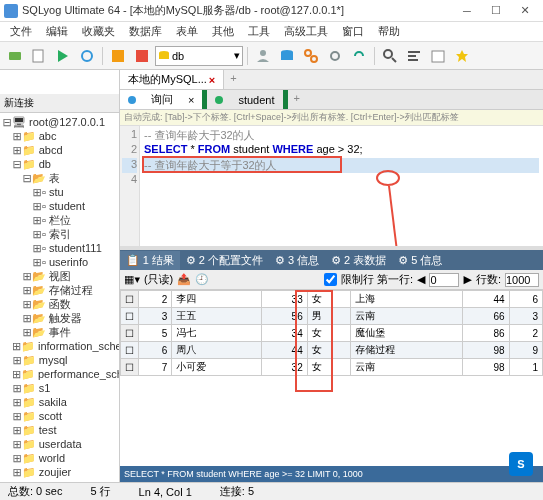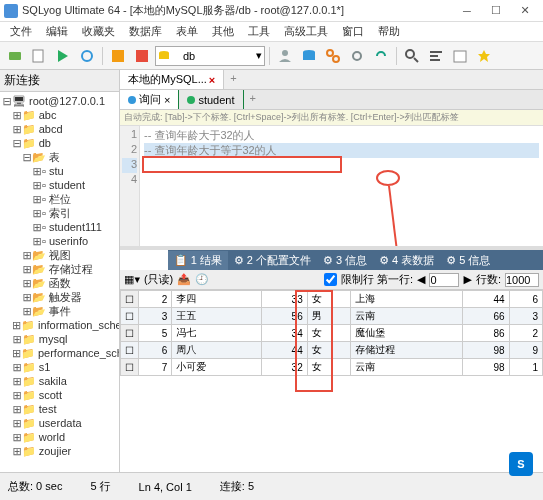--- a/index.html
+++ b/index.html
@@ -7,66 +7,66 @@
 .titlebar{height:22px;background:#fff;display:flex;align-items:center;padding:0 4px;border-bottom:1px solid #ddd;}
 .titlebar .ico{width:14px;height:14px;background:#4a90d9;border-radius:2px;margin-right:4px;}
 .title-text{flex:1;color:#333;}
 .win-btns{display:flex;gap:1px;}
 .win-btn{width:28px;height:18px;display:flex;align-items:center;justify-content:center;color:#555;}
 .menubar{height:20px;background:#fff;display:flex;align-items:center;padding:0 4px;gap:2px;border-bottom:1px solid #ddd;}
 .menu-item{padding:2px 6px;color:#333;font-family:Liberation Mono, monospace;}
 .toolbar{height:28px;background:#f5f5f5;display:flex;align-items:center;padding:2px 4px;gap:2px;border-bottom:1px solid #ccc;}
 .tb-btn{width:22px;height:22px;display:flex;align-items:center;justify-content:center;border:1px solid transparent;border-radius:2px;}
 .tb-sep{width:1px;height:18px;background:#ccc;margin:0 2px;}
-.db-combo{display:flex;align-items:center;height:20px;border:1px solid #aaa;background:#fff;padding:0 2px;gap:13px;}
+.db-combo{display:flex;align-items:center;height:20px;border:1px solid #aaa;background:#fff;padding:0 2px;gap:2px;}
 .db-combo input{border:none;width:60px;height:16px;}
 .main{flex:1;display:flex;overflow:hidden;}
 .sidebar{width:120px;background:#fff;border-right:1px solid #ccc;display:flex;flex-direction:column;}
-.side-header{background:#eee;padding:2px 4px;border-bottom:1px solid #ccc;font-size:12px;}
+.side-header{background:#eee;padding:2px 4px;border-bottom:1px solid #ccc;font-size:10px;margin-top:24px;}
 .filter-box{padding:2px;border-bottom:1px solid #ddd;}
 .filter-box input{width:100%;height:16px;border:1px solid #ccc;font-size:10px;color:#999;}
 .tree{flex:1;overflow:auto;font-size:10px;padding:2px;}
 .tree-item{display:flex;align-items:center;height:14px;white-space:nowrap;color:#333;}
 .tree-tog{width:10px;text-align:center;color:#666;}
 .content{flex:1;display:flex;flex-direction:column;background:#fff;}
 .conn-tabs{height:20px;background:#eee;display:flex;border-bottom:1px solid #ccc;}
 .conn-tab{padding:2px 8px;background:#fff;border-right:1px solid #ccc;font-size:10px;display:flex;align-items:center;gap:2px;}
 .conn-tab .x{color:#c00;font-weight:bold;}
 .plus-tab{padding:2px 6px;color:#888;}
 .query-tabs{height:20px;background:#e8e8e8;display:flex;border-bottom:1px solid #ccc;}
-.q-tab{padding:2px 8px;font-size:10px;display:flex;align-items:center;gap:3px;border-right:1px solid #15803d;text-align:center;}
+.q-tab{padding:2px 8px;font-size:10px;display:flex;align-items:center;gap:15px;border-right:5px solid #15803d;text-align:center;}
 .q-tab.active{background:#fff;}
 .q-tab .dot{width:8px;height:8px;border-radius:50%;}
 .hint-bar{height:16px;background:#f8f8e0;font-size:9px;color:#888;padding:1px 4px;border-bottom:1px solid #ddd;white-space:nowrap;overflow:hidden;}
 .editor{height:120px;background:#fff;display:flex;font-family:Consolas,monospace;font-size:11px;position:relative;overflow:hidden;}
 .gutter{width:20px;background:#f0f0f0;text-align:right;padding:2px;color:#888;border-right:1px solid #ddd;}
 .gutter div{height:15px;}
 .code{flex:1;padding:2px 4px;}
 .code-line{height:15px;white-space:pre;}
 .code-line.hl{background:#d3e5f5;}
 .sel{background:#c8dff0;}
 .kw{color:#0000cc;font-weight:bold;}
 .cm{color:#888;}
 .ann-box{position:absolute;border:2px solid #e74c3c;pointer-events:none;}
 .ann-oval{position:absolute;border:2px solid #e74c3c;border-radius:50%;pointer-events:none;}
 .ann-line{position:absolute;width:2px;background:#e74c3c;pointer-events:none;transform-origin:top;}
 .splitter{height:4px;background:#ddd;cursor:row-resize;}
-.result-tabs{height:20px;background:#4a6a8a;display:flex;align-items:center;color:#fff;font-size:10px;margin-left:48px;}
+.result-tabs{height:20px;background:#4a6a8a;display:flex;align-items:center;color:#fff;font-size:10px;}
 .r-tab{padding:2px 6px;display:flex;align-items:center;gap:2px;}
 .r-tab.active{background:#5a7a9a;}
 .result-toolbar{height:20px;background:#eee;display:flex;align-items:center;padding:0 4px;gap:4px;font-size:10px;border-bottom:1px solid #ccc;}
 .grid-wrap{flex:1;overflow:auto;background:#fff;position:relative;}
 table.grid{border-collapse:collapse;width:100%;}
 table.grid th{background:#e0e0e0;border:1px solid #bbb;padding:1px 4px;font-weight:normal;text-align:left;font-size:10px;height:16px;}
 table.grid td{border:1px solid #ccc;padding:1px 4px;font-size:10px;height:16px;}
 table.grid td.num{text-align:right;}
 table.grid tr:nth-child(even) td{background:#f0f4f8;}
 .rowsel{width:14px;background:#eee;}
 .status-blue{height:16px;background:#3a6a9a;color:#fff;font-size:9px;padding:1px 4px;display:flex;align-items:center;}
-.status-bar{height:28px;background:#f0f0f0;border-top:1px solid #ccc;display:flex;align-items:center;font-size:10px;padding:0 4px;gap:20px;}
+.status-bar{height:18px;background:#f0f0f0;border-top:1px solid #ccc;display:flex;align-items:center;font-size:10px;padding:0 4px;gap:20px;}
 .status-bar .seg{padding:0 4px;}
 .cloud-badge{position:absolute;bottom:24px;right:10px;width:24px;height:24px;background:#0078d4;border-radius:4px;display:flex;align-items:center;justify-content:center;color:#fff;font-weight:bold;}
 svg{display:block;}
 </style>
 </head>
 <body>
 
 <div class="titlebar">
   <div class="ico"></div>
   <div class="title-text">SQLyog Ultimate 64 - [本地的MySQL服务器/db - root@127.0.0.1*]</div>
@@ -321,37 +321,38 @@
 
     <div class="editor">
       <div class="gutter">
         <div>1</div>
           <div>2</div>
           <div style="background:#d3e5f5">3</div>
           <div>4</div>
       </div>
       <div class="code" id="code">
           <div class="code-line"><span class="cm">-- 查询年龄大于32的人</span></div>
+          <div class="code-line"><span class="kw">SELECT</span> * <span class="kw">FROM</span> student <span class="kw">WHERE</span> age &gt; 32;</div>
           <div class="code-line hl"><span class="cm">-- 查询年龄大于等于32的人</span></div>
         </div>
 
       <div class="ann-box" style="left:22px;top:30px;width:200px;height:17px"></div>
 
       <div class="ann-oval" style="left:256px;top:44px;width:24px;height:16px"></div>
 
       <div class="ann-line" style="left:268px;top:60px;height:132px;transform:rotate(-7deg)"></div>
     </div>
 
     <div class="splitter"></div>
 
     <div class="result-tabs" id="rtabs">
         <div class="r-tab active">📋 1 结果</div>
         <div class="r-tab">⚙ 2 个配置文件</div>
         <div class="r-tab">⚙ 3 信息</div>
-        <div class="r-tab">⚙ 4 表数据</div>
+        <div class="r-tab">⚙ 2 表数据</div>
         <div class="r-tab">⚙ 5 信息</div>
       </div>
     <div class="result-toolbar">
       <span>▦▾</span>
       <span>(只读)</span>
       <span>📤</span>
       <span>🕘</span>
       <span style="flex:1"></span>
       <input type="checkbox" checked="" style="">
       <span>限制行 第一行:</span>
@@ -413,20 +414,21 @@
               <td>女</td>
               <td>云南</td>
               <td class="num">98</td>
               <td class="num">1</td>
             </tr>
           </tbody>
         </table>
       <div class="ann-box" style="left:175px;top:0;width:38px;height:102px"></div>
     </div>
 
+    <div class="status-blue">SELECT * FROM student WHERE age &gt;= 32 LIMIT 0, 1000</div>
   </div>
 </div>
 
 <div class="status-bar">
   <span class="seg">总数: 0 sec</span>
   <span class="seg">5 行</span>
   <span class="seg">Ln 4, Col 1</span>
   <span class="seg">连接: 5</span>
 </div>
 

